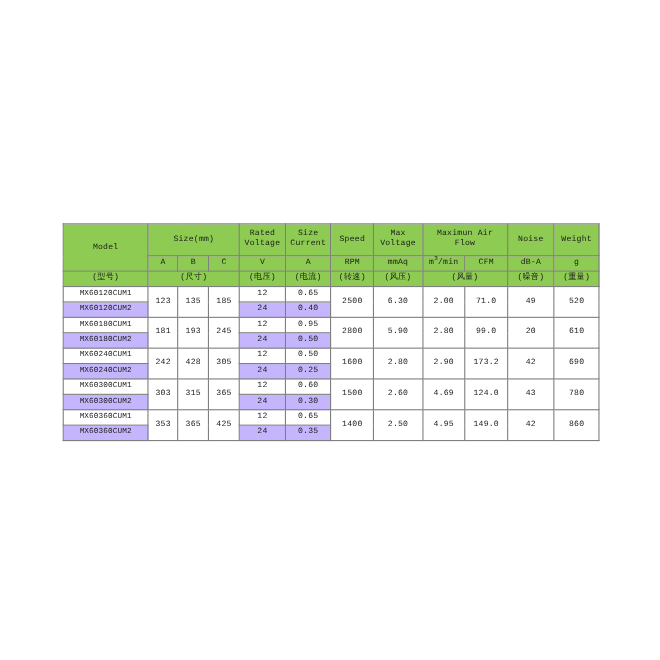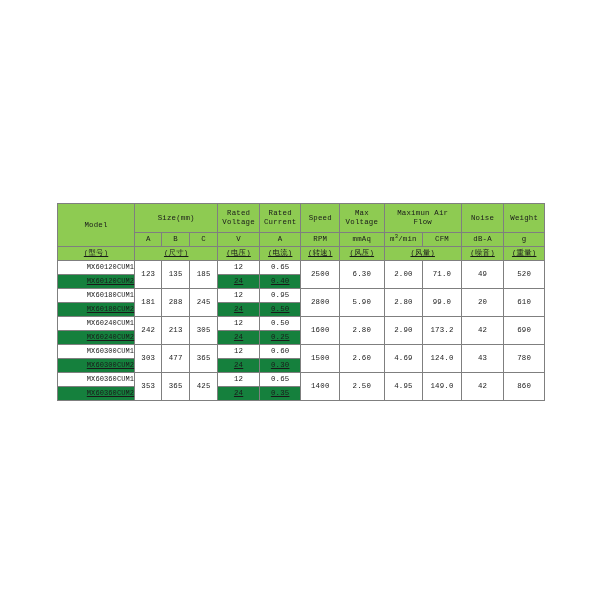--- a/index.html
+++ b/index.html
@@ -49,21 +49,20 @@
     font-weight: normal;
   }
   th.h-main {
     height: 28px;
   }
   th.h-unit {
     height: 13px;
   }
   th.h-cn {
     height: 13px;
-    text-decoration: underline;
   }
   th.h-main span.lbl {
     display: block;
     padding: 0 1px;
     white-space: normal;
   }
   .cn {
     font-family: "DejaVu Sans", sans-serif;
     font-size: 7.6px;
     letter-spacing: 0;
@@ -74,25 +73,23 @@
     line-height: 0;
   }
   
   tbody td {
     height: 13px;
     background: #ffffff;
   }
   tbody td.model {
     font-size: 7px;
     letter-spacing: 0.1px;
-    text-align: right;
   }
   tbody td.alt {
-    background: #15803d;
-    text-decoration: underline;
+    background: #c4b5fd;
   }
   tbody td.span2 {
     height: 26px;
   }
   
   col.c-model  { width: 76px; }
   col.c-a      { width: 27px; }
   col.c-b      { width: 27px; }
   col.c-c      { width: 28px; }
   col.c-v      { width: 41px; }
@@ -129,21 +126,21 @@
           <th class="h-main" rowspan="2">
               <span class="lbl">Model</span>
             </th>
           <th class="h-main" colspan="3">
               <span class="lbl">Size(mm)</span>
             </th>
           <th class="h-main">
               <span class="lbl">Rated Voltage</span>
             </th>
           <th class="h-main">
-              <span class="lbl">Rated Current</span>
+              <span class="lbl">Size Current</span>
             </th>
           <th class="h-main">
               <span class="lbl">Speed</span>
             </th>
           <th class="h-main">
               <span class="lbl">Max Voltage</span>
             </th>
           <th class="h-main" colspan="2">
               <span class="lbl">Maximun Air Flow</span>
             </th>
@@ -195,59 +192,59 @@
             <td class="span2" rowspan="2">520</td>
           </tr>
           <tr>
             <td class="model alt">MX60120CUM2</td>
             <td class="alt">24</td>
             <td class="alt">0.40</td>
           </tr>
           <tr>
             <td class="model">MX60180CUM1</td>
             <td class="span2" rowspan="2">181</td>
-            <td class="span2" rowspan="2">288</td>
+            <td class="span2" rowspan="2">193</td>
             <td class="span2" rowspan="2">245</td>
             <td>12</td>
             <td>0.95</td>
             <td class="span2" rowspan="2">2800</td>
             <td class="span2" rowspan="2">5.90</td>
             <td class="span2" rowspan="2">2.80</td>
             <td class="span2" rowspan="2">99.0</td>
             <td class="span2" rowspan="2">20</td>
             <td class="span2" rowspan="2">610</td>
           </tr>
           <tr>
             <td class="model alt">MX60180CUM2</td>
             <td class="alt">24</td>
             <td class="alt">0.50</td>
           </tr>
           <tr>
             <td class="model">MX60240CUM1</td>
             <td class="span2" rowspan="2">242</td>
-            <td class="span2" rowspan="2">213</td>
+            <td class="span2" rowspan="2">428</td>
             <td class="span2" rowspan="2">305</td>
             <td>12</td>
             <td>0.50</td>
             <td class="span2" rowspan="2">1600</td>
             <td class="span2" rowspan="2">2.80</td>
             <td class="span2" rowspan="2">2.90</td>
             <td class="span2" rowspan="2">173.2</td>
             <td class="span2" rowspan="2">42</td>
             <td class="span2" rowspan="2">690</td>
           </tr>
           <tr>
             <td class="model alt">MX60240CUM2</td>
             <td class="alt">24</td>
             <td class="alt">0.25</td>
           </tr>
           <tr>
             <td class="model">MX60300CUM1</td>
             <td class="span2" rowspan="2">303</td>
-            <td class="span2" rowspan="2">477</td>
+            <td class="span2" rowspan="2">315</td>
             <td class="span2" rowspan="2">365</td>
             <td>12</td>
             <td>0.60</td>
             <td class="span2" rowspan="2">1500</td>
             <td class="span2" rowspan="2">2.60</td>
             <td class="span2" rowspan="2">4.69</td>
             <td class="span2" rowspan="2">124.0</td>
             <td class="span2" rowspan="2">43</td>
             <td class="span2" rowspan="2">780</td>
           </tr>

